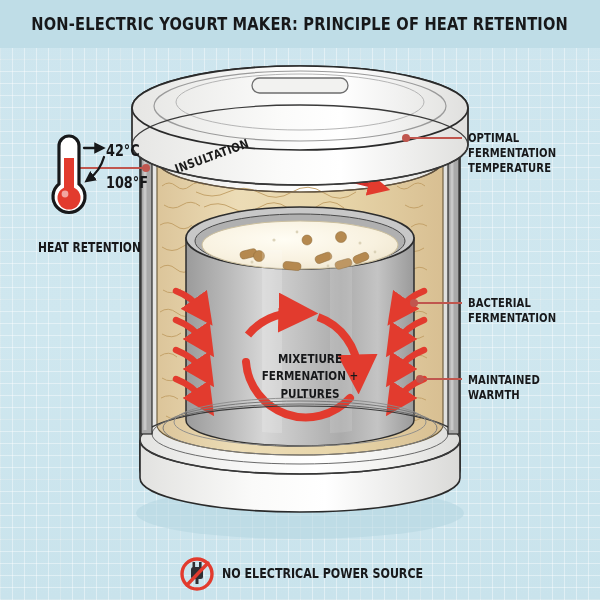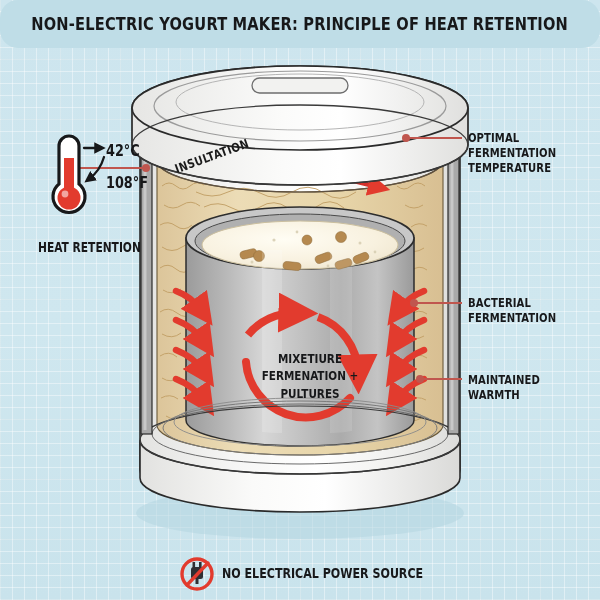--- a/index.html
+++ b/index.html
@@ -14,21 +14,21 @@
     background:
       repeating-linear-gradient(0deg, rgba(255,255,255,.42) 0 1px, rgba(0,0,0,0) 1px 12px),
       repeating-linear-gradient(90deg, rgba(255,255,255,.42) 0 1px, rgba(0,0,0,0) 1px 12px),
       repeating-linear-gradient(0deg, rgba(120,170,185,.22) 0 1px, rgba(0,0,0,0) 1px 60px),
       repeating-linear-gradient(90deg, rgba(120,170,185,.22) 0 1px, rgba(0,0,0,0) 1px 60px),
       linear-gradient(180deg,#cde5ee 0%,#cfe7ef 55%,#c9e3ec 100%);
   }
   .titlebar{
     position:absolute;left:0;top:0;width:600px;height:48px;
     background:#bfdde7;
-    display:flex;align-items:center;justify-content:center;border-radius:18px;
+    display:flex;align-items:center;justify-content:center;
   }
   .title{
     font-family:"DejaVu Sans Condensed","Liberation Sans",sans-serif;
     font-weight:700;font-size:17.5px;letter-spacing:.2px;
     color:#17181a;white-space:nowrap;
     transform:scaleX(.93);
   }
   svg#art{position:absolute;left:0;top:0;}
   .lbl{
     position:absolute;

